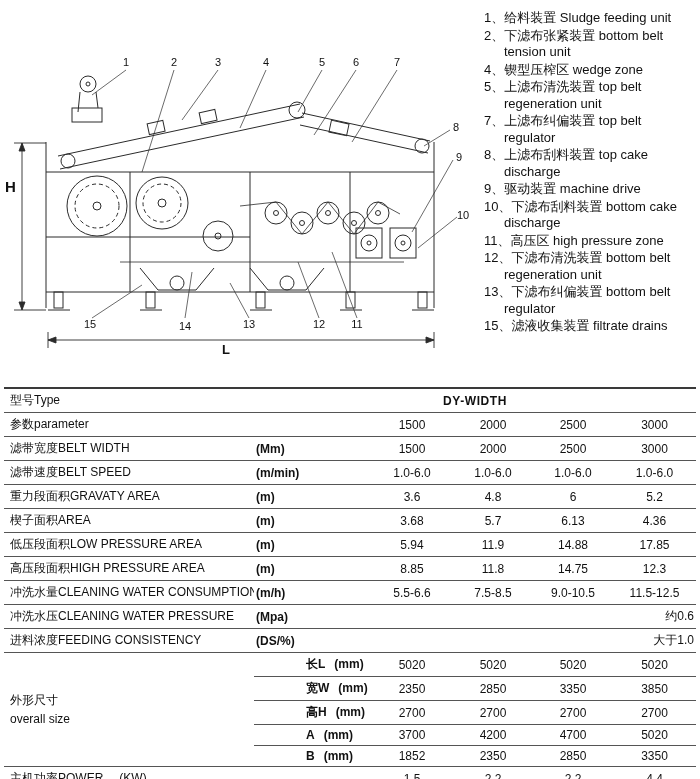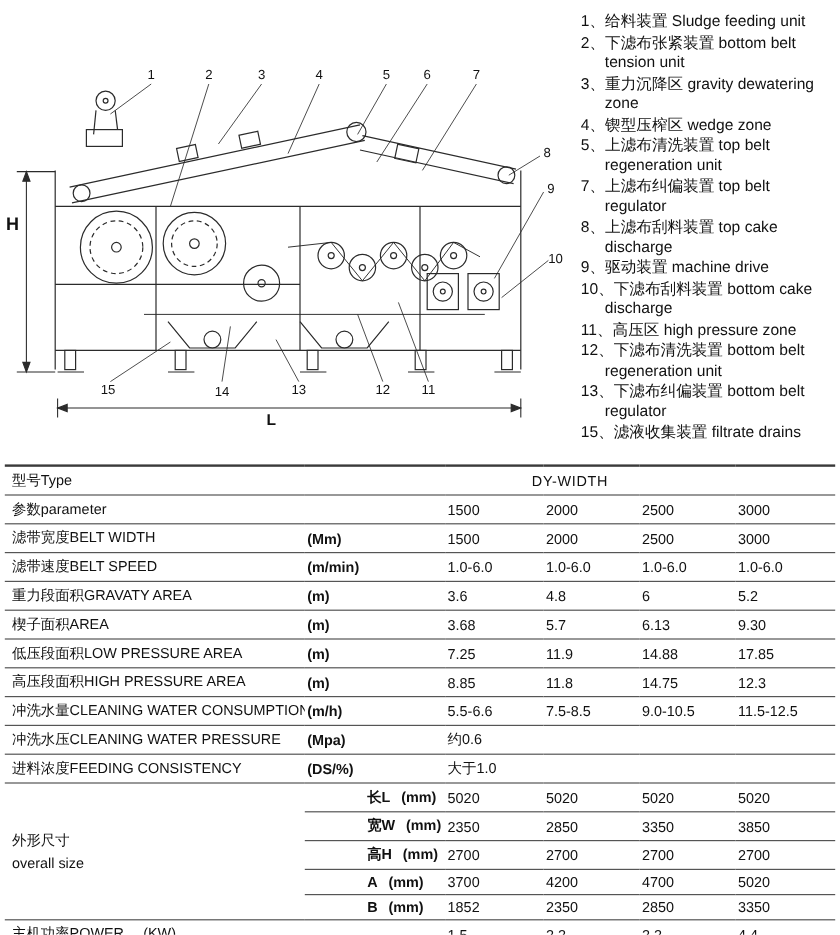--- a/index.html
+++ b/index.html
@@ -20,23 +20,23 @@
     border-collapse: collapse; table-layout: fixed;
     width: 692px; margin: 1px 4px 0 4px;
     font-size: 12px; color: #111;
     border-top: 2px solid #3a3a3a; border-bottom: 1px solid #3a3a3a;
   }
   .spec-table td { border-top: 1px solid #555; padding: 3px 2px; height: 15px; vertical-align: middle; white-space: nowrap; overflow: hidden; }
   .c-lbl { width: 250px; } .c-unit { width: 117px; }
   .c-v1 { width: 82px; } .c-v2 { width: 80px; } .c-v3 { width: 80px; } .c-v4 { width: 83px; }
   .lbl { padding-left: 6px !important; }
   .unit { padding-left: 2px !important; font-weight: bold; }
-  .model { text-align: center; font-weight: normal; letter-spacing: 0.6px; }
-  .val { text-align: left; }
-  .span-center { text-align: left; }
+  .model { text-align: center; font-weight: bold; letter-spacing: 0.6px; }
+  .val { text-align: center; }
+  .span-center { text-align: right; }
   .sub-lbl { padding-left: 52px !important; }
   .sub-unit { margin-left: 9px; }
   .lbl-unit { margin-left: 16px; }
   .group-lbl { line-height: 1.55; white-space: normal; }
 </style>
 </head>
 <body>
 
 <div class="top-section">
 
@@ -186,21 +186,20 @@
         <text x="90" y="328" text-anchor="middle">15</text>
         <text x="5" y="192" font-size="15" font-weight="bold">H</text>
         <text x="222" y="354" font-size="13" font-weight="bold">L</text>
       </g>
     </svg>
   </div>
 
   <div class="legend">
     <div class="legend-item">1、给料装置 Sludge feeding unit</div>
     <div class="legend-item">2、下滤布张紧装置 bottom belt tension unit</div>
-    <div class="legend-item">3、重力沉降区 gravity dewatering zone</div>
     <div class="legend-item">4、锲型压榨区 wedge zone</div>
     <div class="legend-item">5、上滤布清洗装置 top belt regeneration unit</div>
     <div class="legend-item">7、上滤布纠偏装置 top belt regulator</div>
     <div class="legend-item">8、上滤布刮料装置 top cake discharge</div>
     <div class="legend-item">9、驱动装置 machine drive</div>
     <div class="legend-item">10、下滤布刮料装置 bottom cake discharge</div>
     <div class="legend-item">11、高压区 high pressure zone</div>
     <div class="legend-item">12、下滤布清洗装置 bottom belt regeneration unit</div>
     <div class="legend-item">13、下滤布纠偏装置 bottom belt regulator</div>
     <div class="legend-item">15、滤液收集装置 filtrate drains</div>
@@ -253,26 +252,26 @@
       <td class="val">4.8</td>
       <td class="val">6</td>
       <td class="val">5.2</td>
     </tr>
     <tr>
       <td class="lbl">楔子面积AREA</td>
       <td class="unit">(m)</td>
       <td class="val">3.68</td>
       <td class="val">5.7</td>
       <td class="val">6.13</td>
-      <td class="val">9.30</td>
+      <td class="val">4.36</td>
     </tr>
     <tr>
       <td class="lbl">低压段面积LOW PRESSURE AREA</td>
       <td class="unit">(m)</td>
-      <td class="val">7.25</td>
+      <td class="val">5.94</td>
       <td class="val">11.9</td>
       <td class="val">14.88</td>
       <td class="val">17.85</td>
     </tr>
     <tr>
       <td class="lbl">高压段面积HIGH PRESSURE AREA</td>
       <td class="unit">(m)</td>
       <td class="val">8.85</td>
       <td class="val">11.8</td>
       <td class="val">14.75</td>

